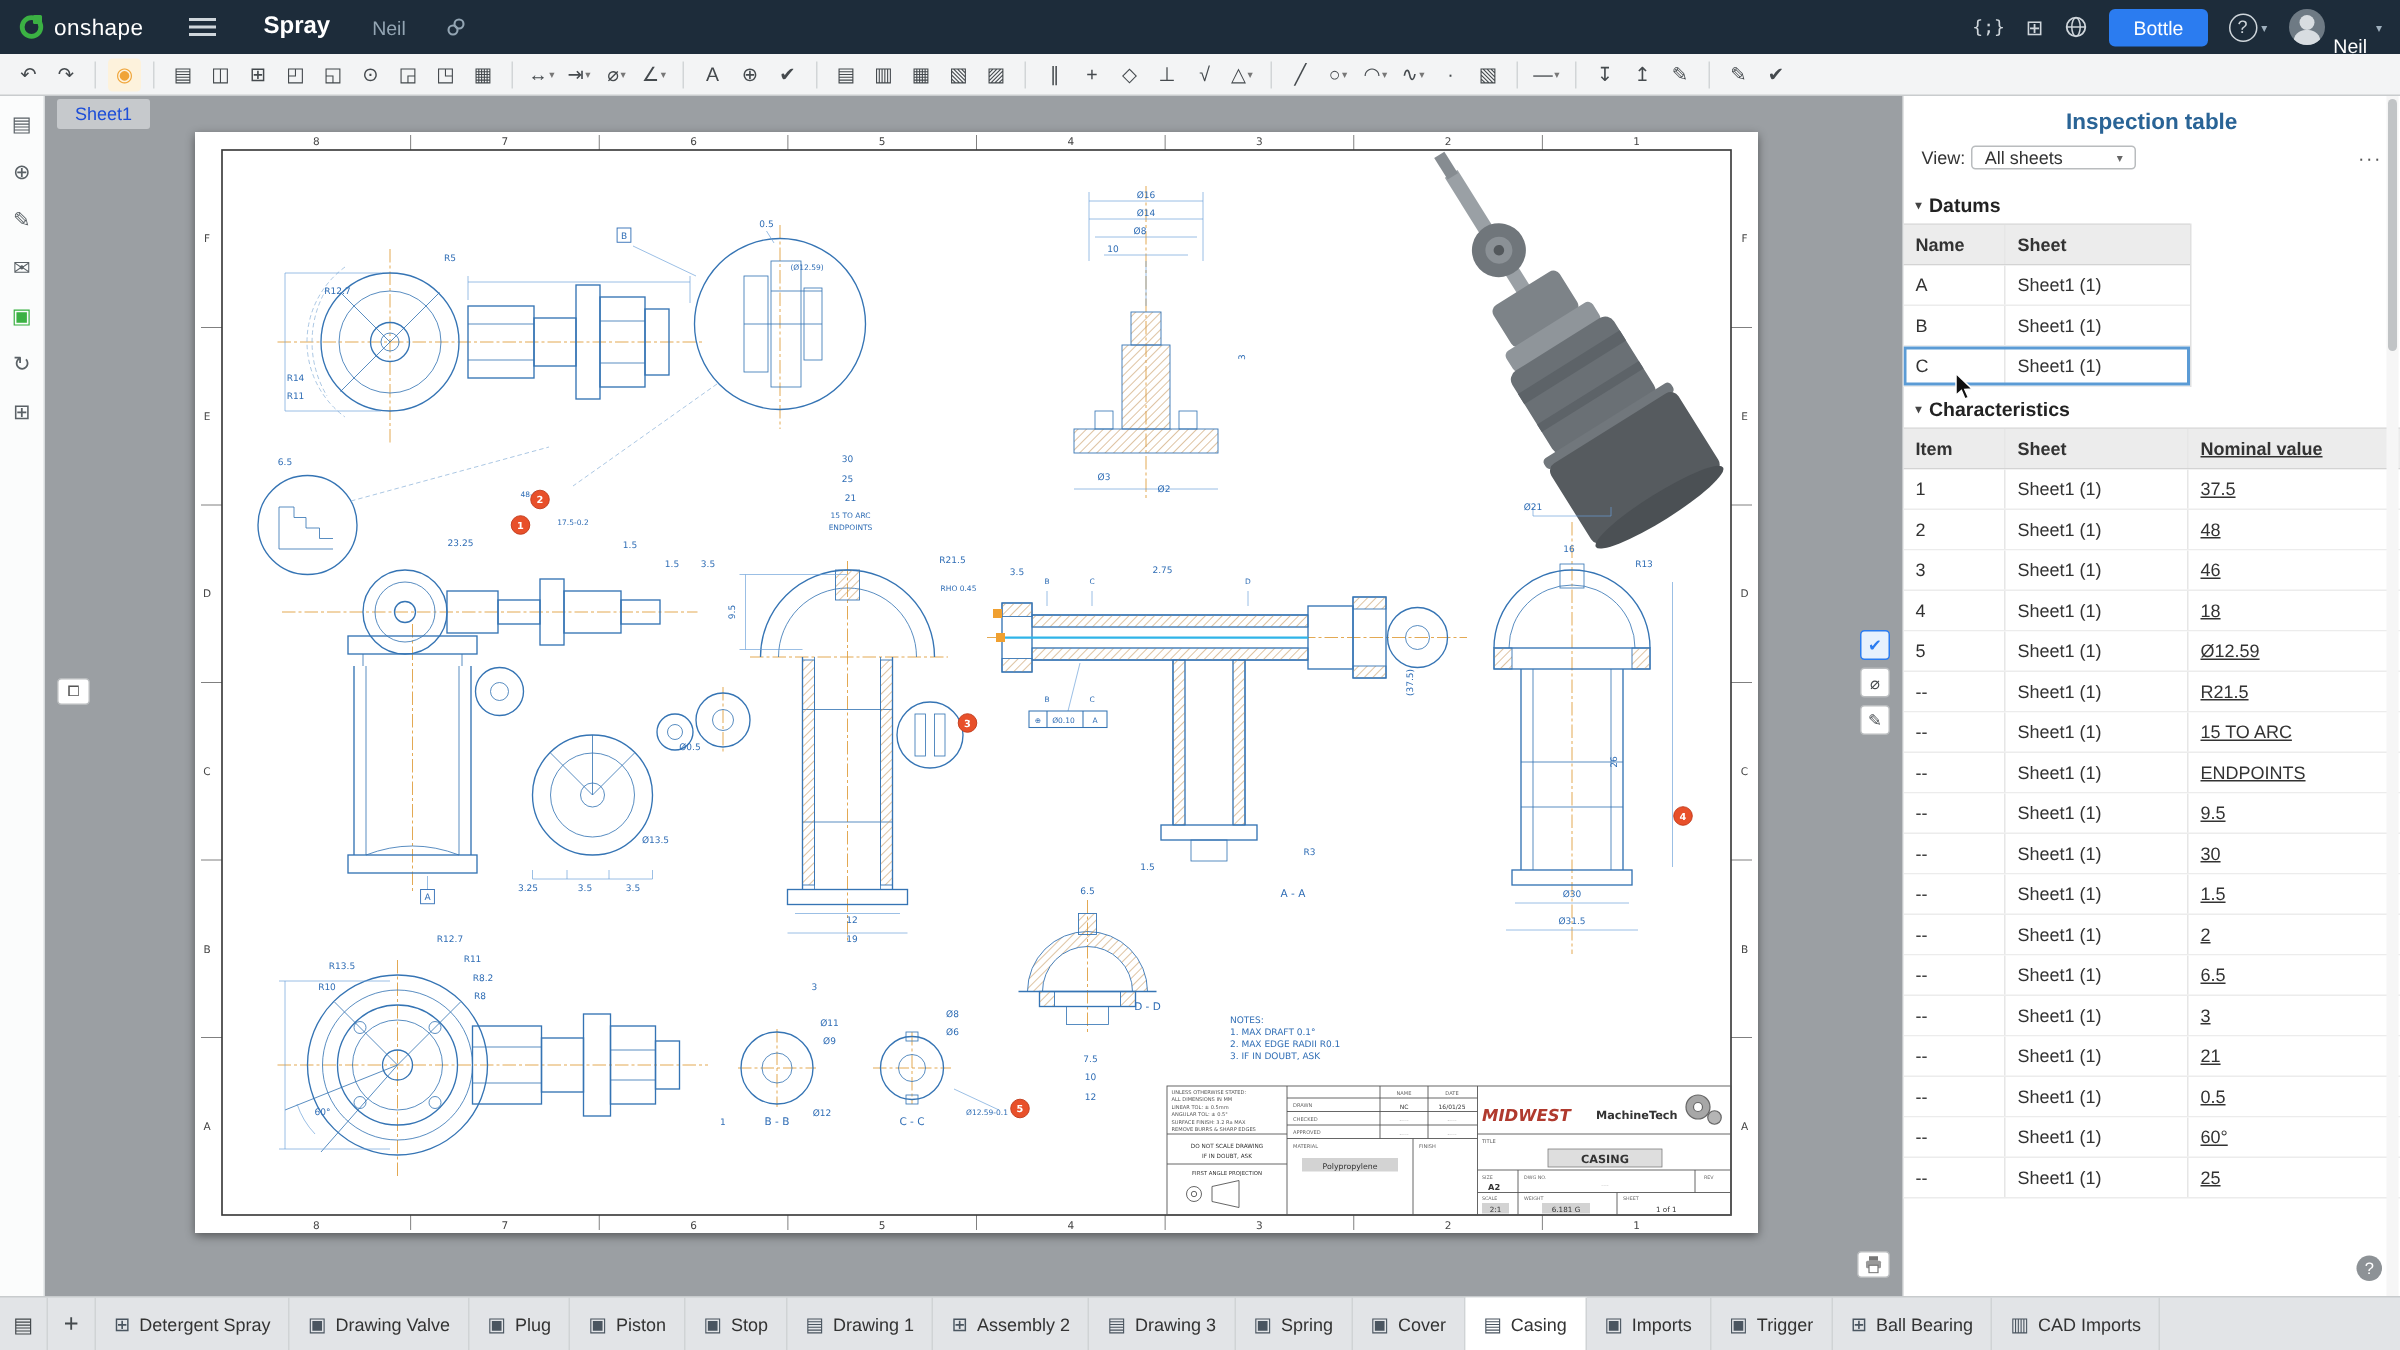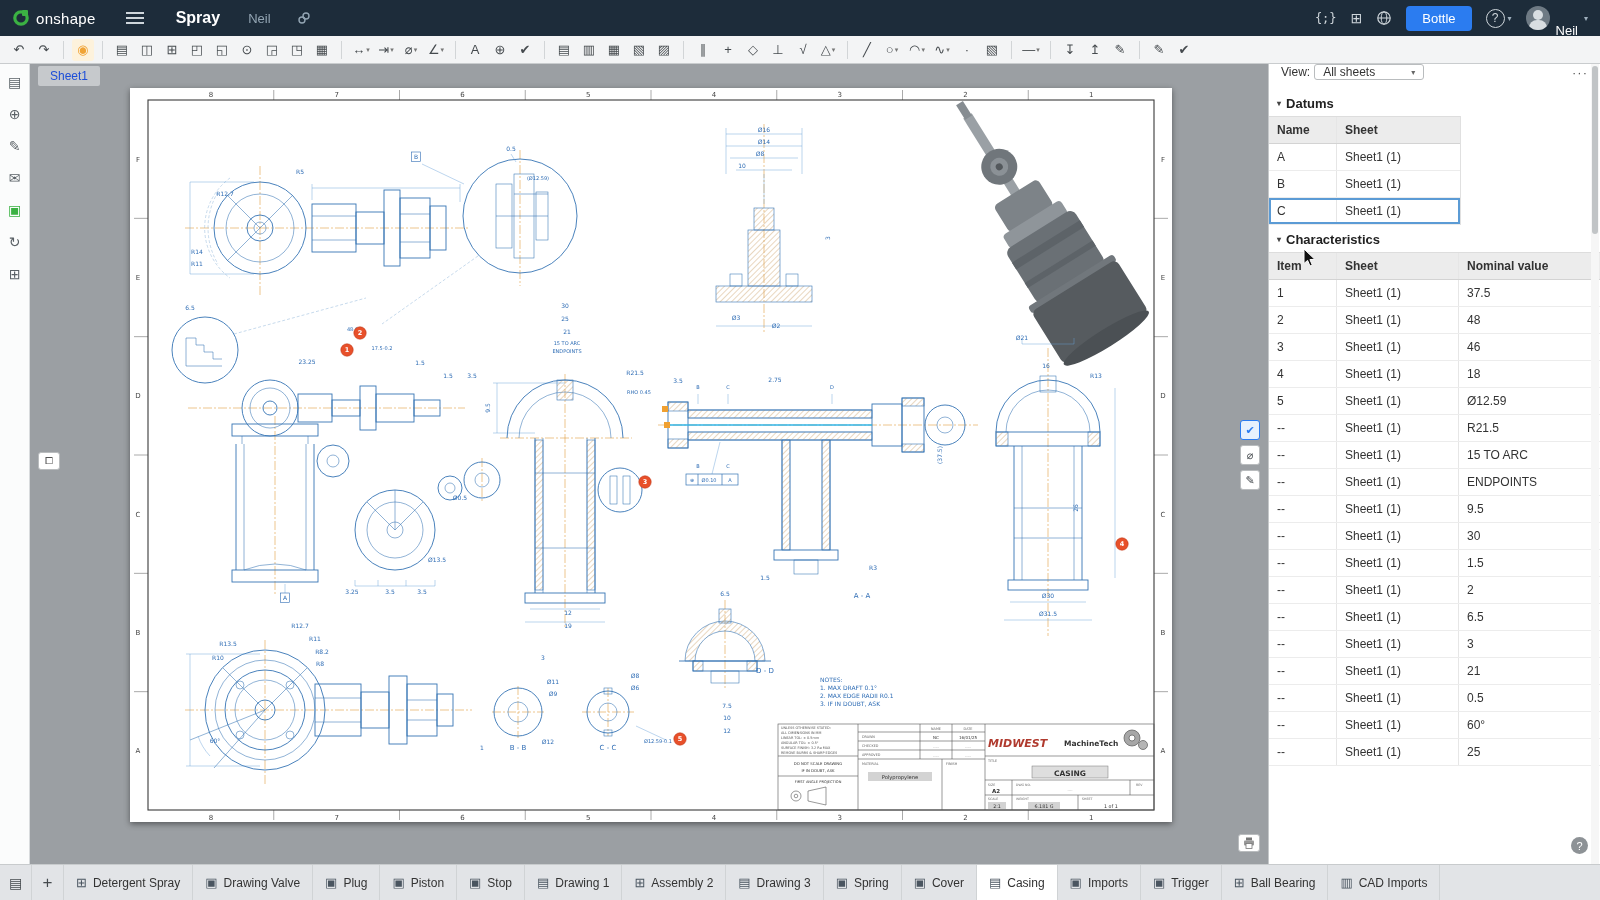--- a/index.html
+++ b/index.html
@@ -65,21 +65,21 @@
   .view-row { display:flex; align-items:center; gap:4px; padding:0 12px 9px; font-size:12px; color:#333; }
   .dropdown { border:1px solid #b9bcbe; border-radius:3px; background:#fff; padding:0 8px; min-width:110px; display:flex; align-items:center; justify-content:space-between; gap:10px; font-size:12px; cursor:pointer; }
   .dd-caret { font-size:8px; color:#666; }
   .dots { margin-left:auto; color:#555; font-size:13px; letter-spacing:1px; cursor:pointer; }
   .section-hdr { display:flex; align-items:center; gap:5px; font-size:13px; font-weight:bold; color:#222; padding:7px 8px 5px; cursor:pointer; }
   .chev { font-size:8px; color:#444; }
   .tbl { font-size:12px; color:#333; }
   .trow { display:flex; border-bottom:1px solid #ececec; background:#fff; }
   .trow.thead { background:#ececec; font-weight:bold; border-top:1px solid #ddd; border-bottom:1px solid #d3d3d3; }
   .tcell { padding:6px 8px; border-right:1px solid #e6e6e6; white-space:nowrap; overflow:hidden; }
-  .w0 { width:68px; } .w1 { width:122px; } .w2 { flex:1; border-right:none; }
+  .w0 { width:68px; } .w1 { width:122px; } .w2 { flex:1; border-right:none;text-decoration:underline; }
   .tbl.datums { width:192px; border-right:1px solid #e0e0e0; }
   .tbl.datums .w1 { border-right:none; }
   .trow.selected { position:relative; }
   .trow.selected::after { content:""; position:absolute; inset:0; border:2px solid #5b9bd5; pointer-events:none; }
   .scrollbar { position:absolute; right:1px; top:0; width:8px; height:100%; background:#f6f6f6; }
   .thumb { position:absolute; top:2px; left:1px; width:6px; height:168px; background:#c1c4c6; border-radius:3px; }
   .help-btn { position:absolute; right:12px; bottom:10px; width:17px; height:17px; border-radius:50%; background:#8d9296; color:#fff; font-size:11px; display:flex; align-items:center; justify-content:center; cursor:pointer; }
 
   
   .bottombar { height:36px; background:#e2e4e7; border-top:1px solid #c8cbcd; display:flex; align-items:stretch; }
@@ -616,20 +616,21 @@
     <div class="print-btn">
       <svg width="12" height="12" viewBox="0 0 12 12">
         <rect x="3" y="0.5" width="6" height="3" fill="#777"></rect>
         <rect x="1" y="3.5" width="10" height="5" rx="1" fill="#999"></rect>
         <rect x="3" y="6.5" width="6" height="5" fill="#fff" stroke="#777" stroke-width="0.8"></rect>
       </svg>
     </div>
   </div>
 
   <div class="panel">
+    <div class="panel-title">Inspection table</div>
     <div class="view-row">
       <span>View:</span>
       <div class="dropdown">
         <span>All sheets</span>
         <span class="dd-caret">▾</span>
       </div>
       <span class="dots">···</span>
     </div>
     <div class="panel-scroll">
       <div class="section-hdr">

